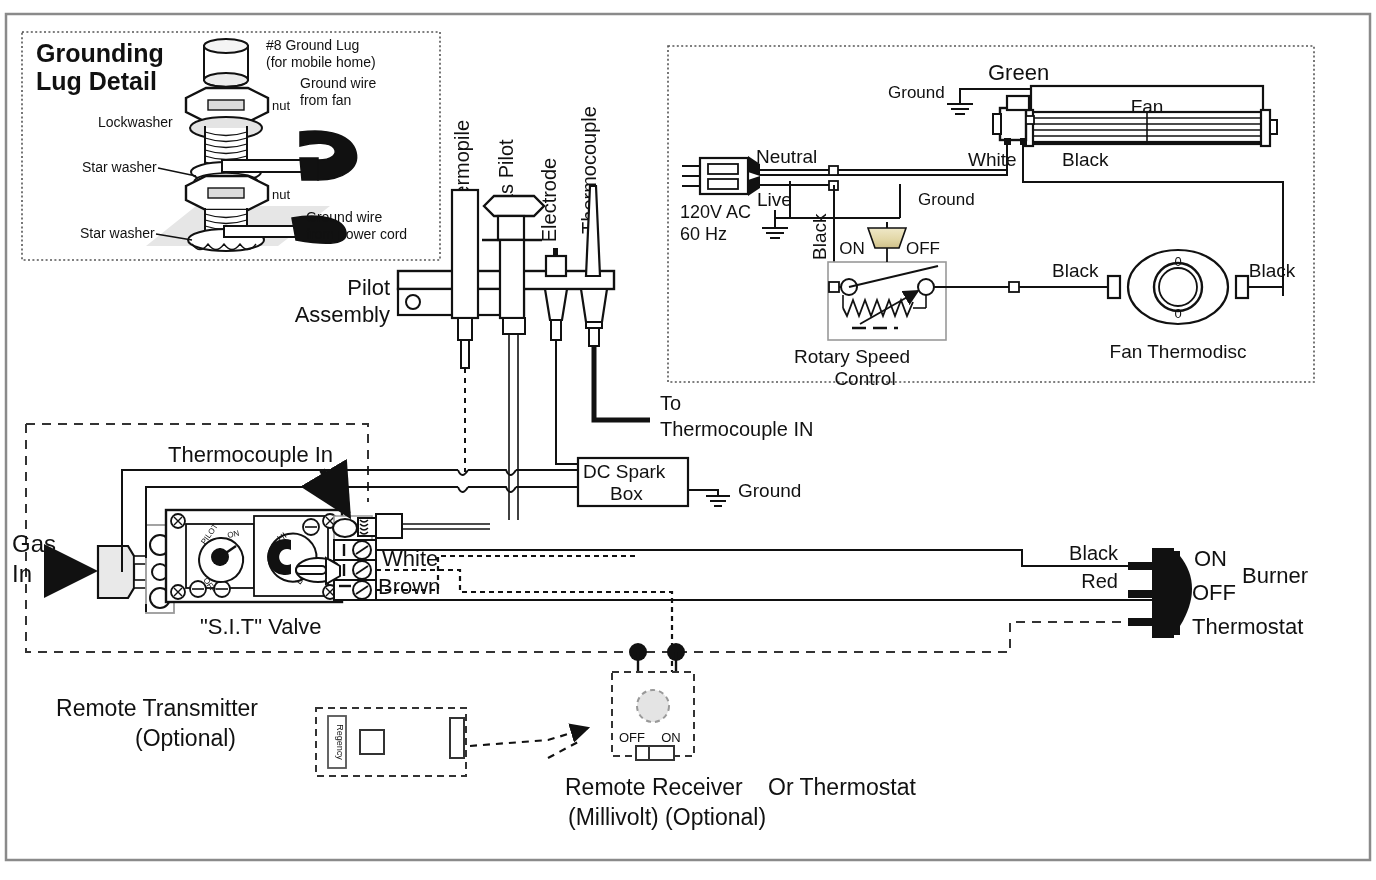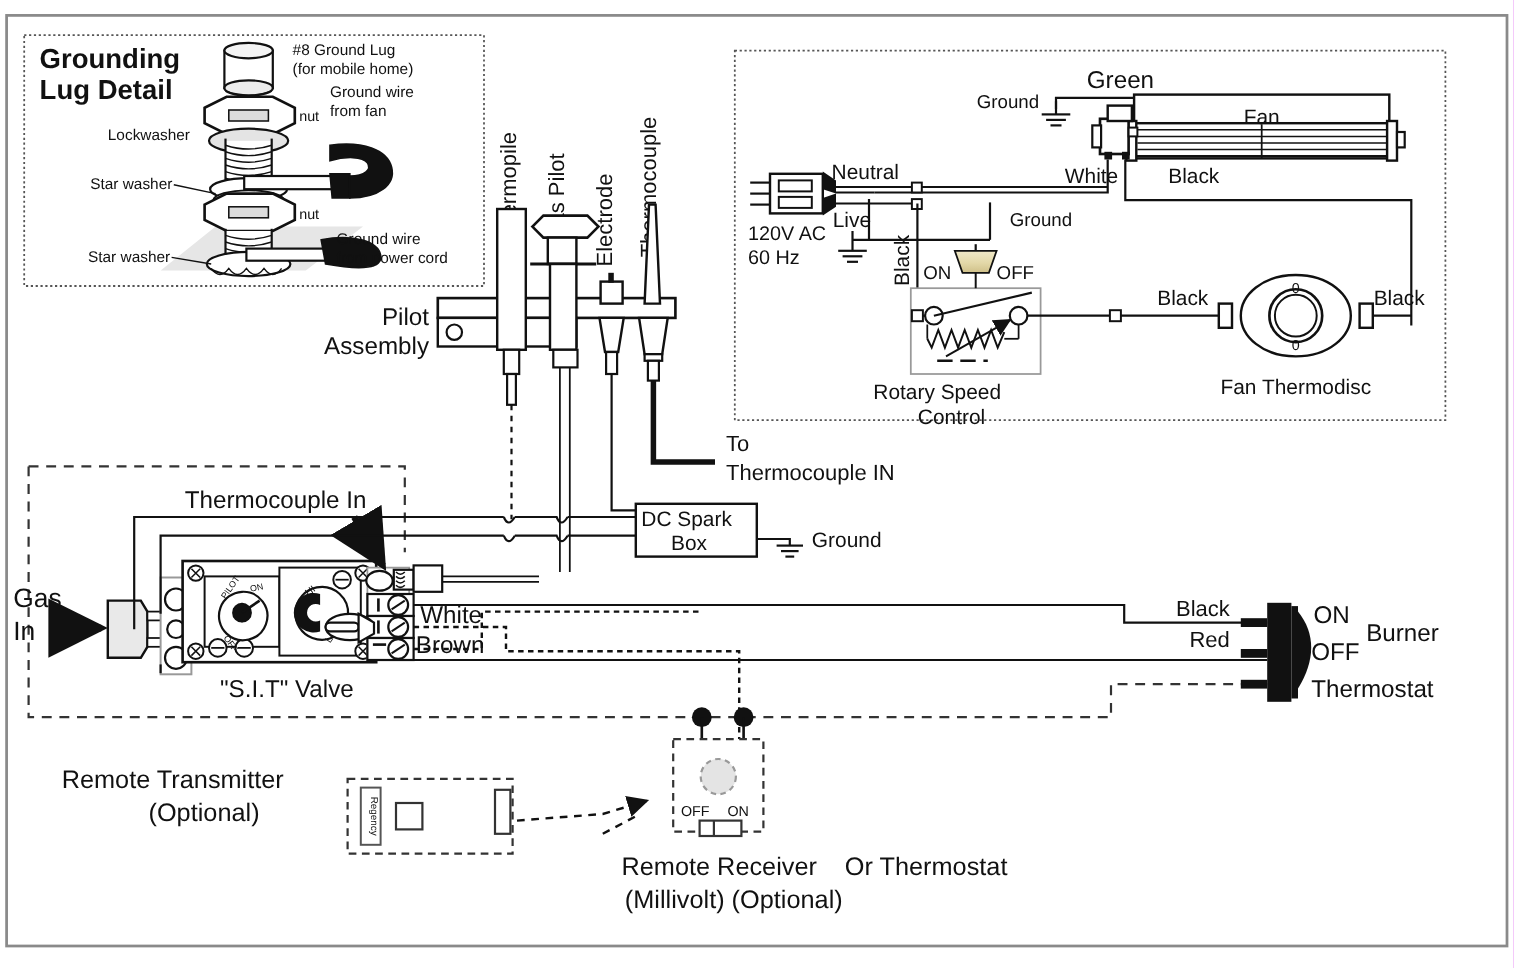--- a/index.html
+++ b/index.html
@@ -1,17 +1,17 @@
 <!DOCTYPE html>
 <html><head>
 <meta charset="utf-8">
 <style>
   html,body{margin:0;padding:0;background:#ffffff;}
   body{font-family:"Liberation Sans",sans-serif;}
-  #stage{position:relative;width:1376px;height:880px;background:#d946ef;overflow:hidden;}
+  #stage{position:relative;width:1376px;height:880px;background:#86efac;overflow:hidden;}
   svg{display:block;}
   .t{font-family:"Liberation Sans",sans-serif;fill:#111;}
 </style>
 </head>
 <body>
 
 <div id="stage">
 <svg width="1376" height="880" viewBox="0 0 1376 880" xmlns="http://www.w3.org/2000/svg">
 
   <defs>

